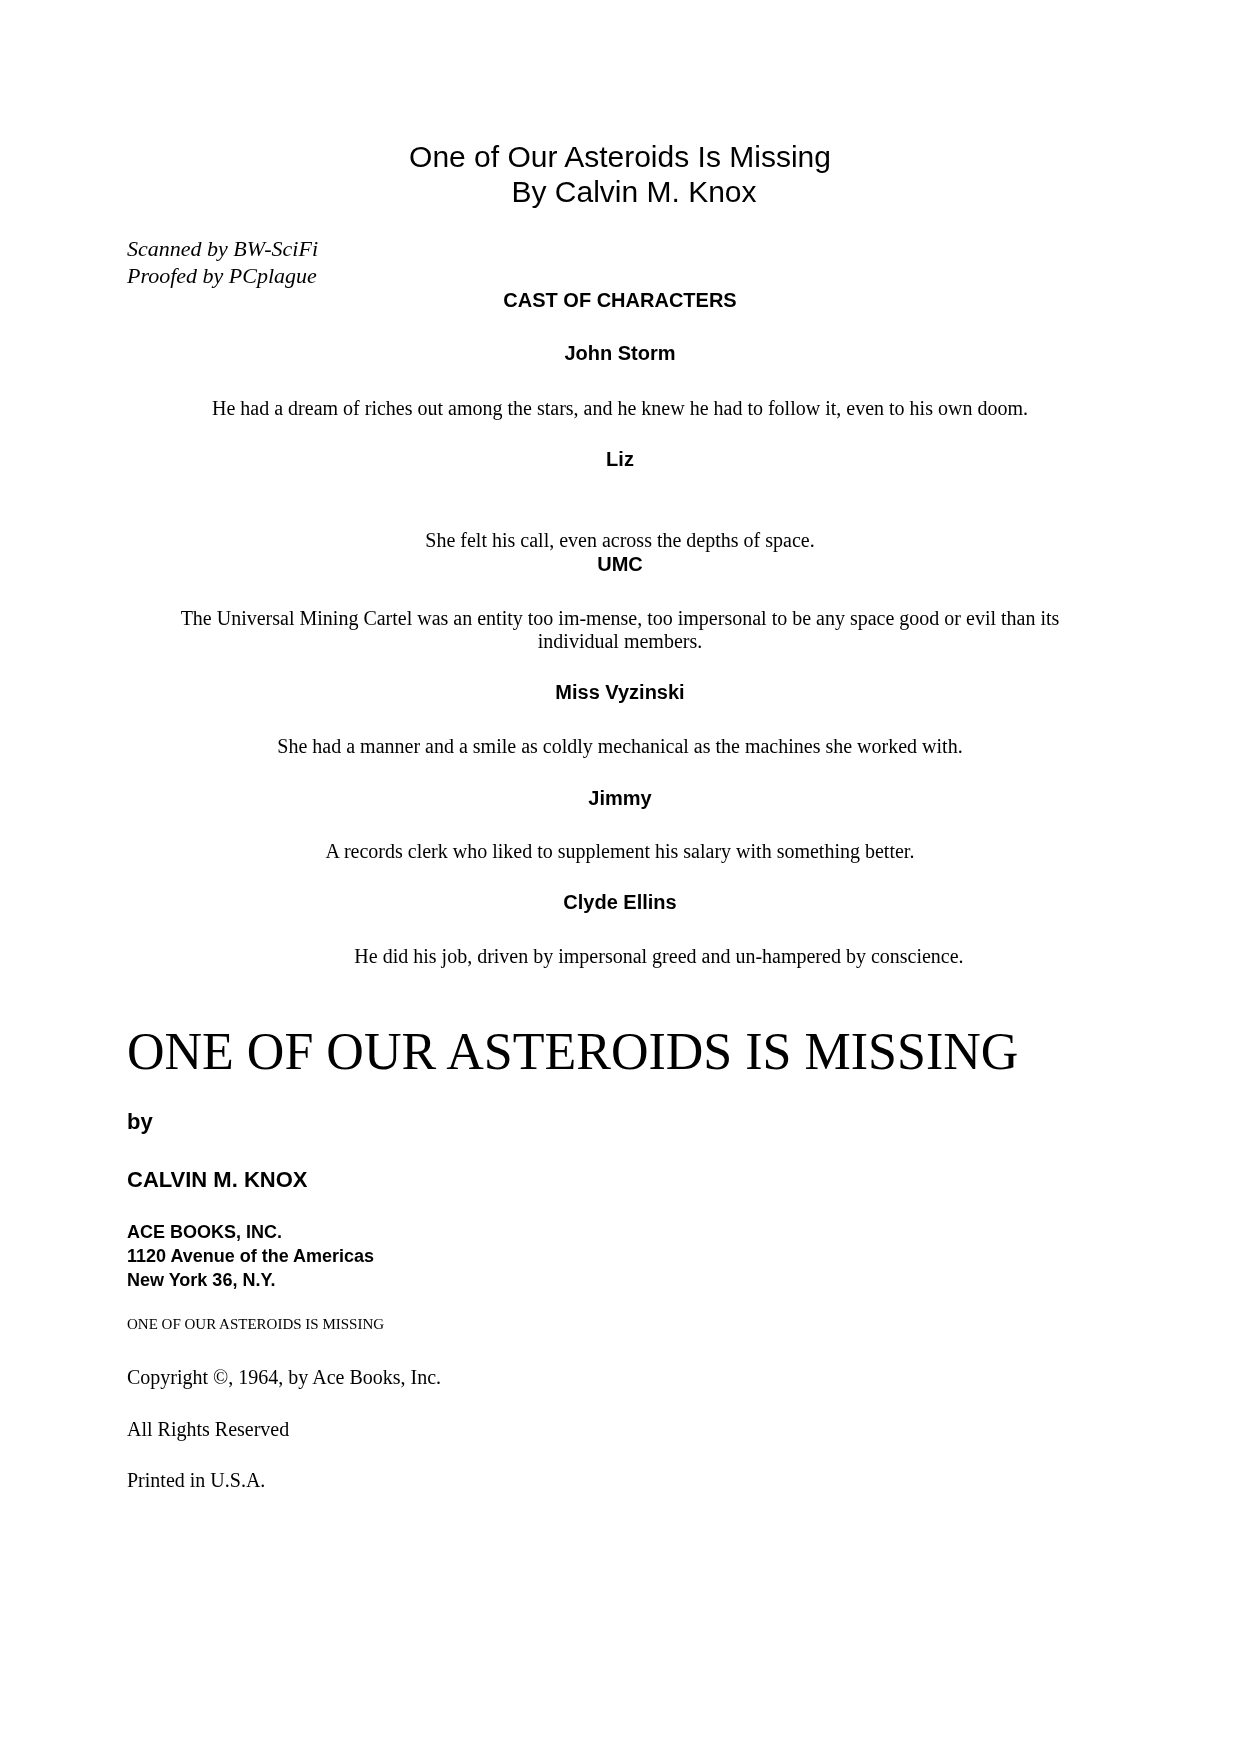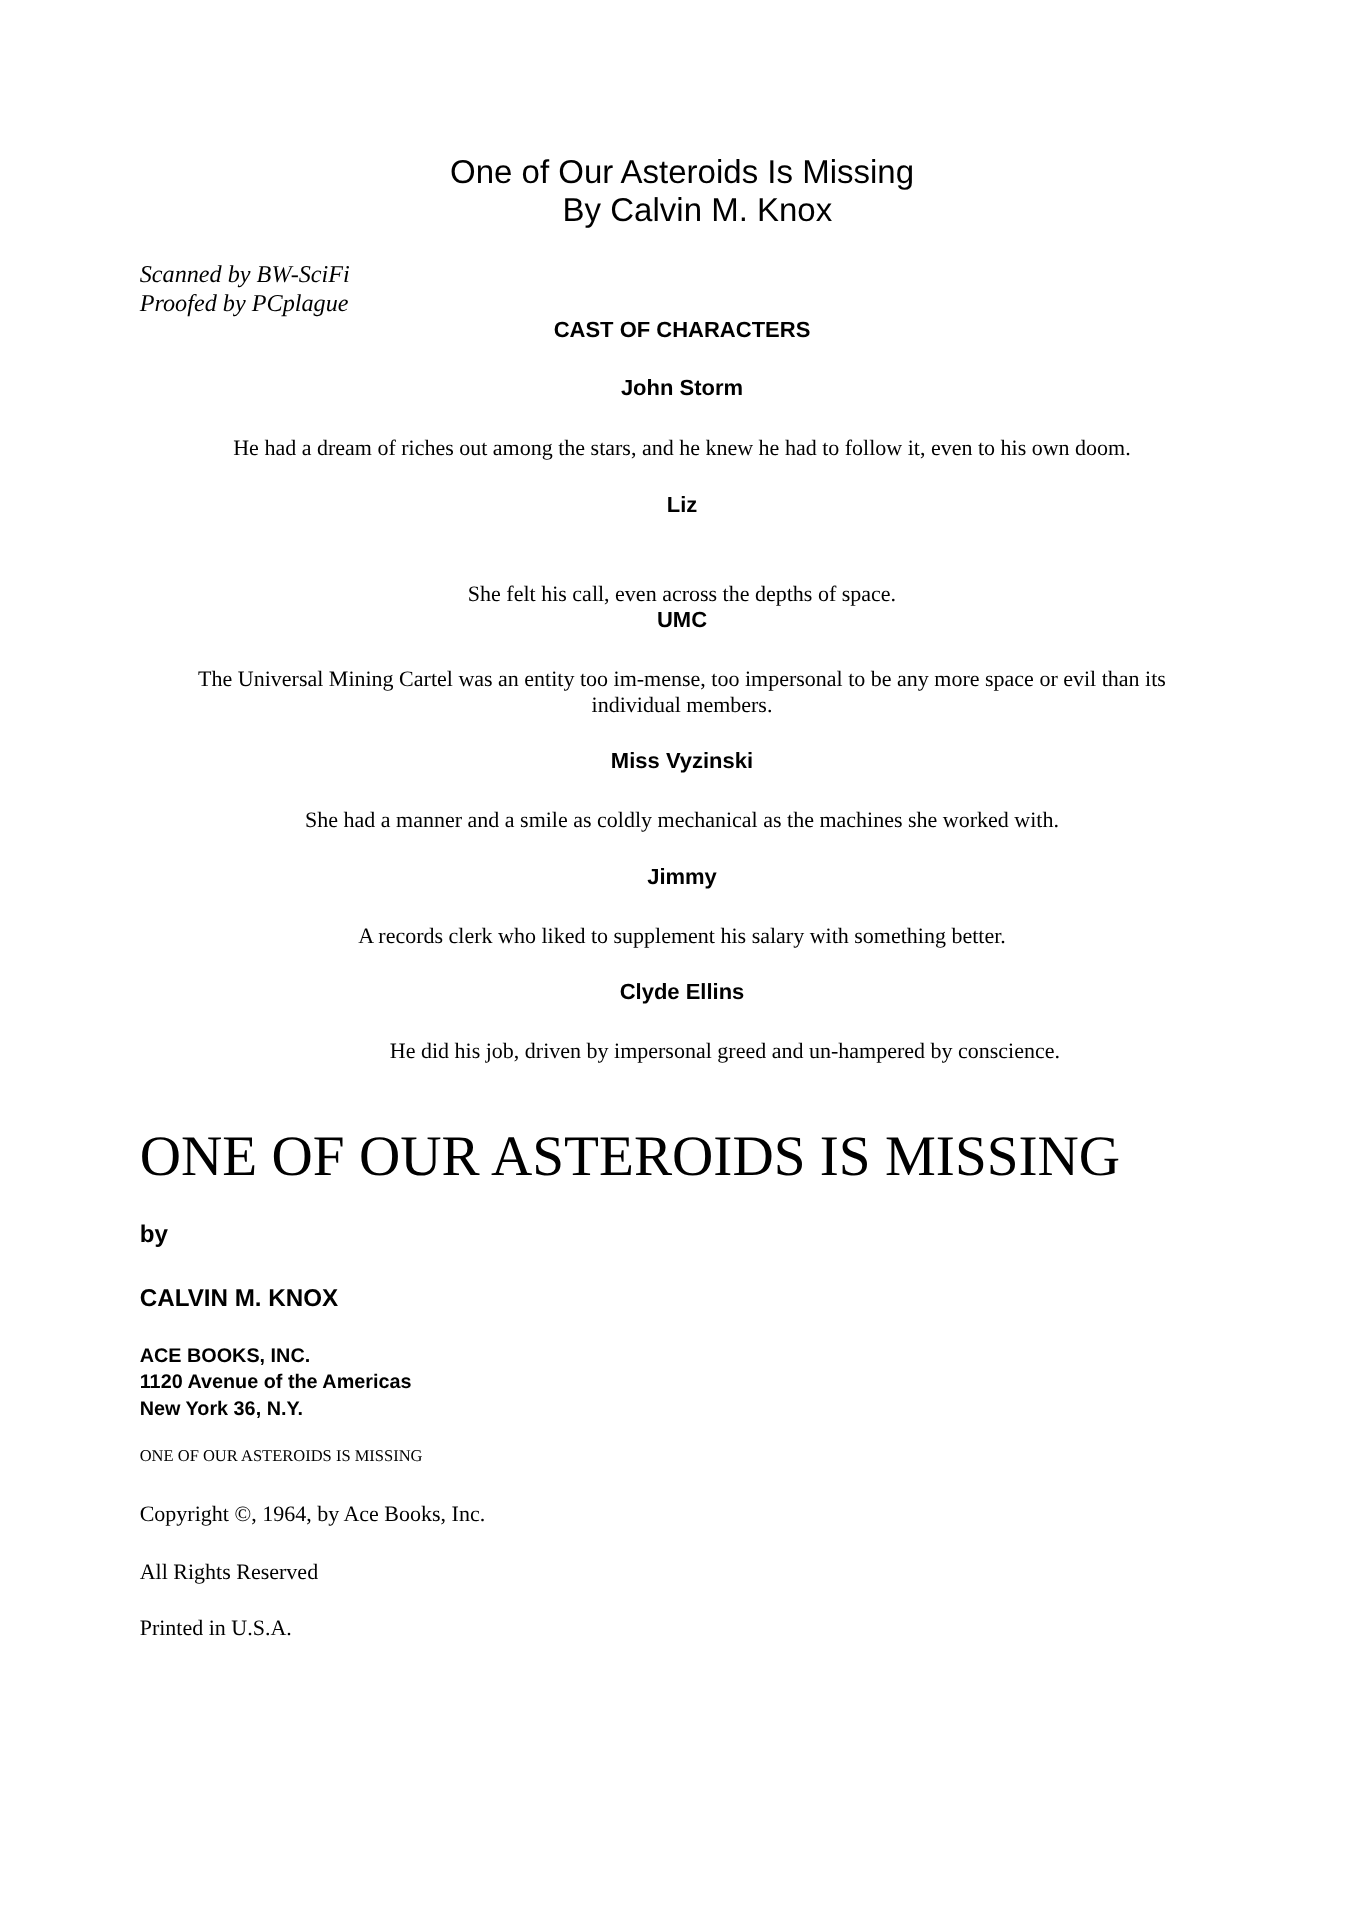--- a/index.html
+++ b/index.html
@@ -31,21 +31,21 @@
 
   <div class="abs center sans cast-h" style="top:289px;">CAST OF CHARACTERS</div>
 
   <div class="abs center sans cast-h" style="top:342px;">John Storm</div>
   <div class="abs center serif desc" style="top:397px;">He had a dream of riches out among the stars, and he knew he had to follow it, even to his own doom.</div>
 
   <div class="abs center sans cast-h" style="top:448px;">Liz</div>
   <div class="abs center serif desc" style="top:501px;margin-top:28px;">She felt his call, even across the depths of space.</div>
 
   <div class="abs center sans cast-h" style="top:553px;">UMC</div>
-  <div class="abs center serif desc" style="top:607px;">The Universal Mining Cartel was an entity too im-mense, too impersonal to be any more space or evil than its</div>
+  <div class="abs center serif desc" style="top:607px;">The Universal Mining Cartel was an entity too im-mense, too impersonal to be any space good or evil than its</div>
   <div class="abs center serif desc" style="top:630px;">individual members.</div>
 
   <div class="abs center sans cast-h" style="top:681px;">Miss Vyzinski</div>
   <div class="abs center serif desc" style="top:735px;">She had a manner and a smile as coldly mechanical as the machines she worked with.</div>
 
   <div class="abs center sans cast-h" style="top:787px;">Jimmy</div>
   <div class="abs center serif desc" style="top:840px;">A records clerk who liked to supplement his salary with something better.</div>
 
   <div class="abs center sans cast-h" style="top:891px;">Clyde Ellins</div>
   <div class="abs center serif desc" style="top:945px;padding-left:39px;">He did his job, driven by impersonal greed and un-hampered by conscience.</div>

